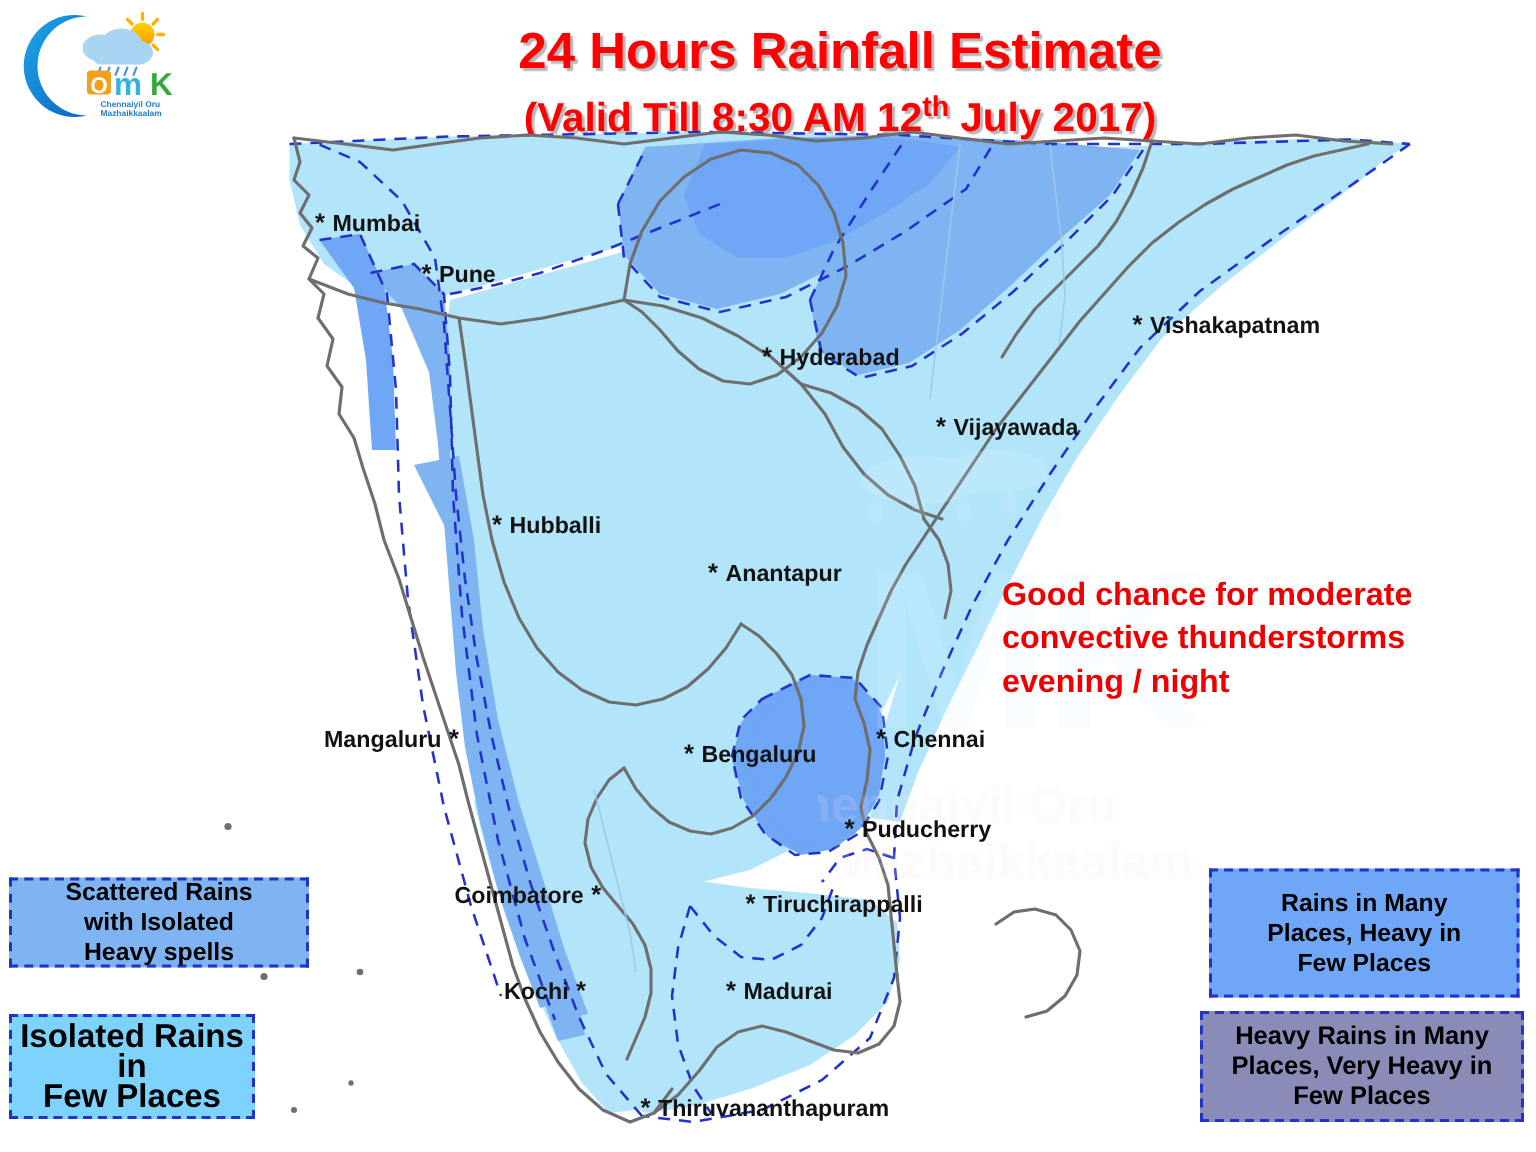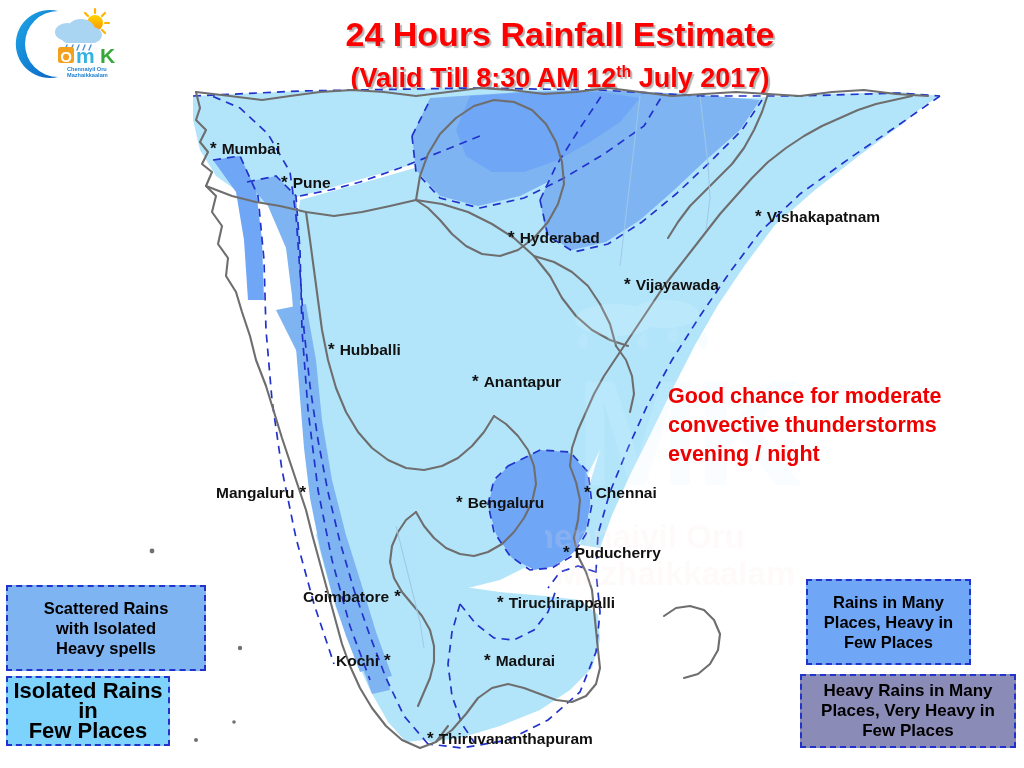--- a/index.html
+++ b/index.html
@@ -24,21 +24,21 @@
   .title-main {
     font-size: 34px; font-weight: bold; color: #ff0000;
     letter-spacing: 0px; line-height: 40px;
     text-shadow: 2px 2px 1px rgba(120,120,120,.55);
   }
   .title-sub {
     font-size: 27px; font-weight: bold; color: #ff0000;
     line-height: 34px; margin-top: 1px;
     text-shadow: 2px 2px 1px rgba(120,120,120,.55);
   }
-  .title-sub sup { font-size: 16px; vertical-align: super; }
+  .title-sub sup { font-size: 19px; vertical-align: super; }
 
   
   #map-wrap { position: absolute; left: 0; top: 0; width: 1024px; height: 768px; }
   #map-svg { position:absolute; left:0; top:0; width:1024px; height:768px; }
 
   
   #watermark {
     position: absolute; left: 545px; top: 300px; width: 330px; height: 290px;
     opacity: .30; pointer-events: none;
   }
@@ -61,25 +61,25 @@
     font-size: 21.5px; line-height: 29px;
   }
 
   
   .legend-box {
     position: absolute; border: 2px dashed #2233cc;
     display: flex; align-items: center; justify-content: center;
     text-align: center; font-weight: bold; color: #000;
     line-height: 20px; padding: 2px 4px;
   }
-  #legend-scattered { left: 6px;  top: 585px; width: 200px; height: 86px;
+  #legend-scattered { left: 6px;  top: 585px; width: 200px; height: 60px;
      background: #7fb4f2; font-size: 16.5px; }
   #legend-isolated  { left: 6px;  top: 676px; width: 164px; height: 70px;
      background: #7dd3fc; font-size: 22px; }
-  #legend-many      { left: 806px; top: 579px; width: 165px; height: 86px;
+  #legend-many      { left: 806px; top: 579px; width: 207px; height: 86px;
      background: #6fa6f5; font-size: 16.5px; }
   #legend-heavy     { left: 800px; top: 674px; width: 216px; height: 74px;
      background: #8b8bb8; font-size: 17px; }
 </style>
 </head>
 <body>
 
 <div id="stage">
 
   <div id="logo">

